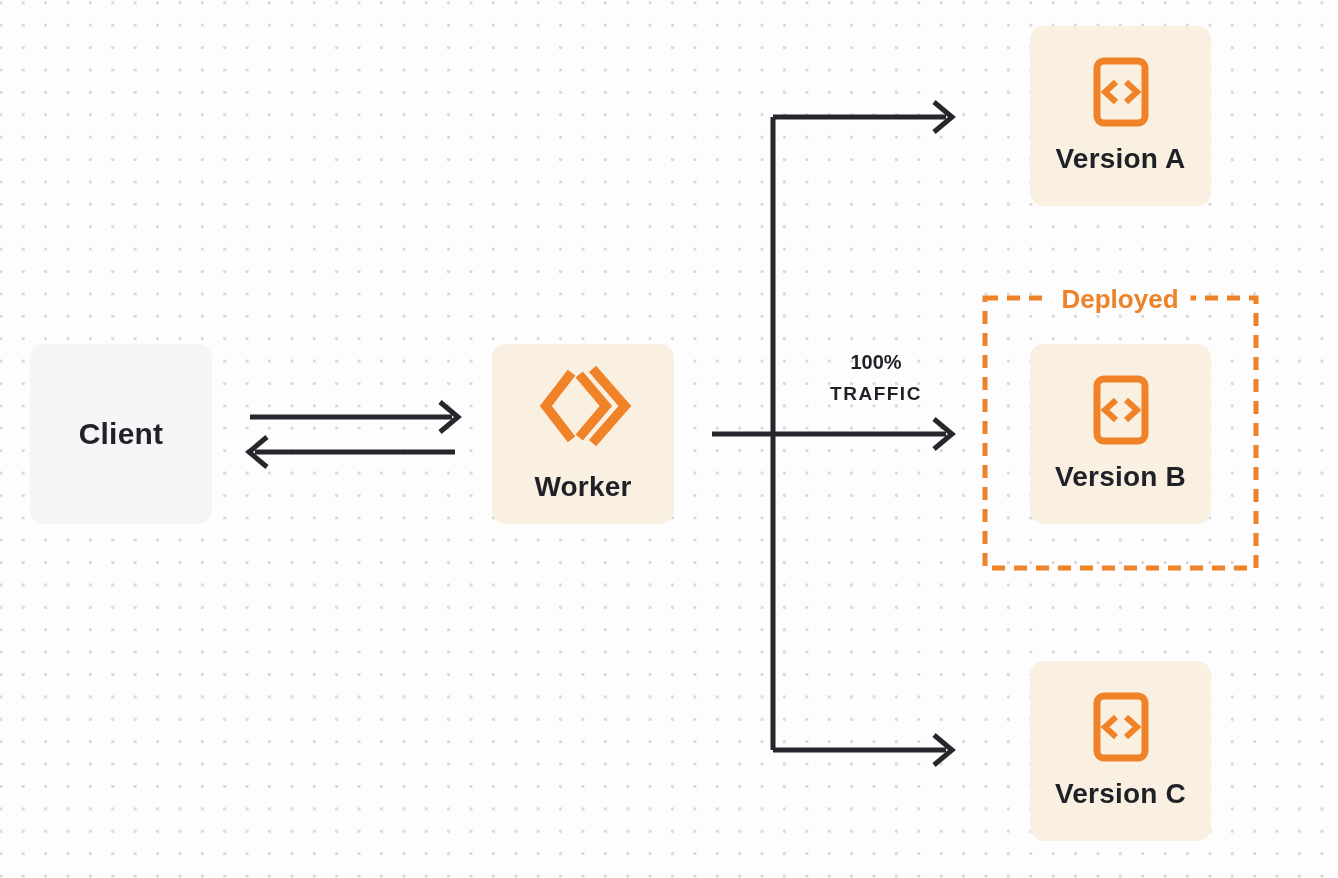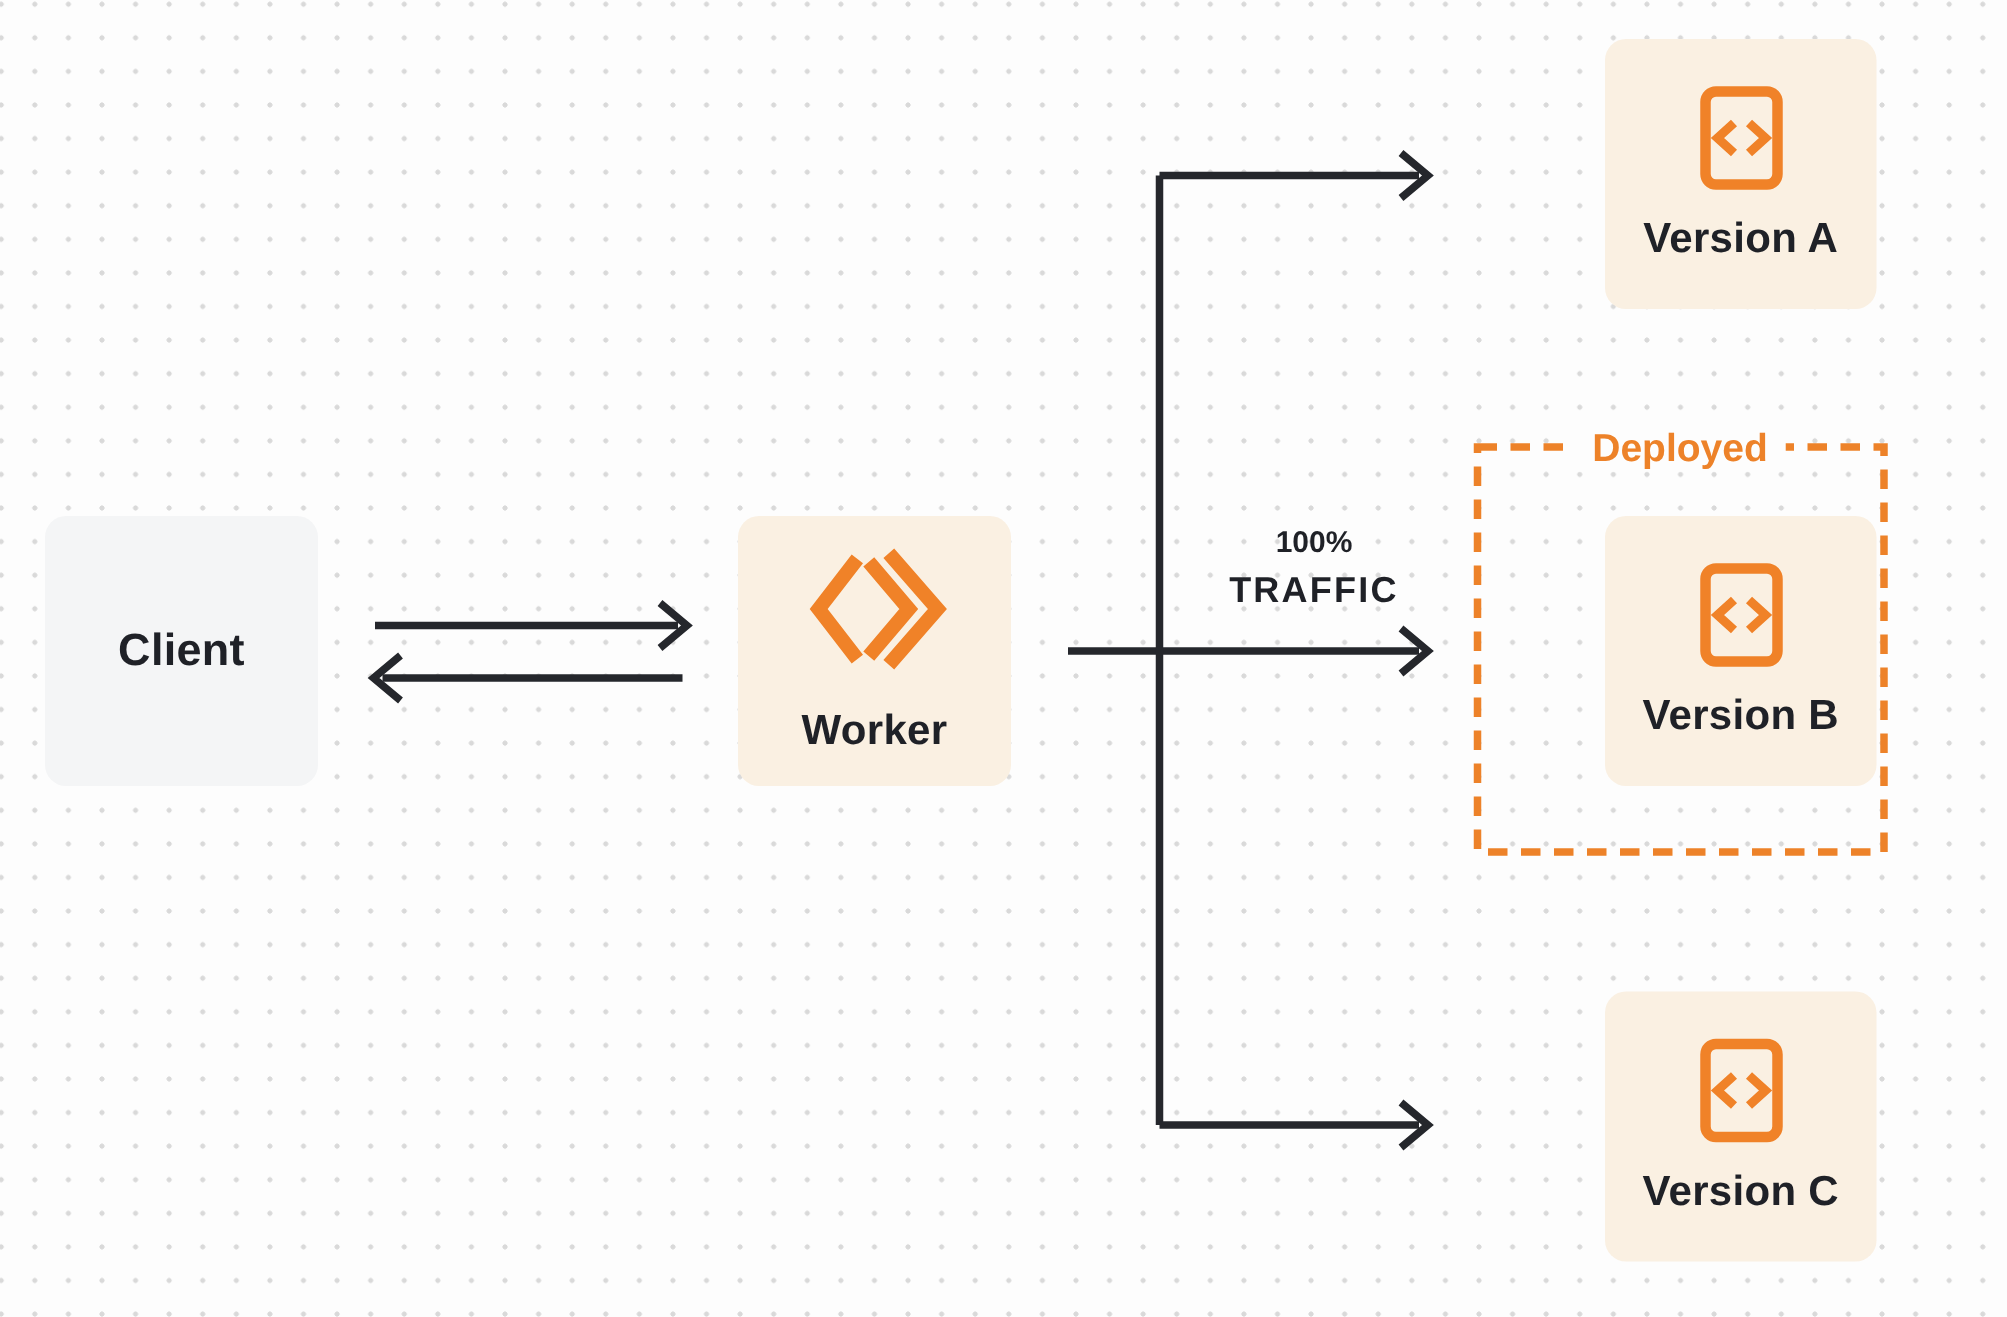--- a/index.html
+++ b/index.html
@@ -34,34 +34,33 @@
   .worker-node{
     left:492px;top:344px;width:182px;height:180px;
     background:#faf0e2;
     gap:24px;
     text-align:center;
   }
   .version-node{
     width:181px;height:180px;
     background:#faf0e2;
     gap:16px;
-    margin-left:40px;
   }
   .version-a{left:1030px;top:26px;}
   .version-b{left:1030px;top:344px;}
   .version-c{left:1030px;top:661px;}
   .traffic-label{
     position:absolute;
     left:800px;top:346px;width:152px;
     text-align:center;
     color:#1f2127;
     font-weight:700;
   }
   .traffic-line1{font-size:20px;line-height:32px;}
-  .traffic-line2{font-size:24px;line-height:32px;letter-spacing:1.5px;}
+  .traffic-line2{font-size:19px;line-height:32px;letter-spacing:1.5px;}
   .deployed-label{
     position:absolute;
     left:1120px;top:299px;
     transform:translate(-50%,-50%);
     background:#fdfdfd;
     padding:0 12px;
     color:#ed8229;
     font-weight:700;
     font-size:26px;
     white-space:nowrap;

